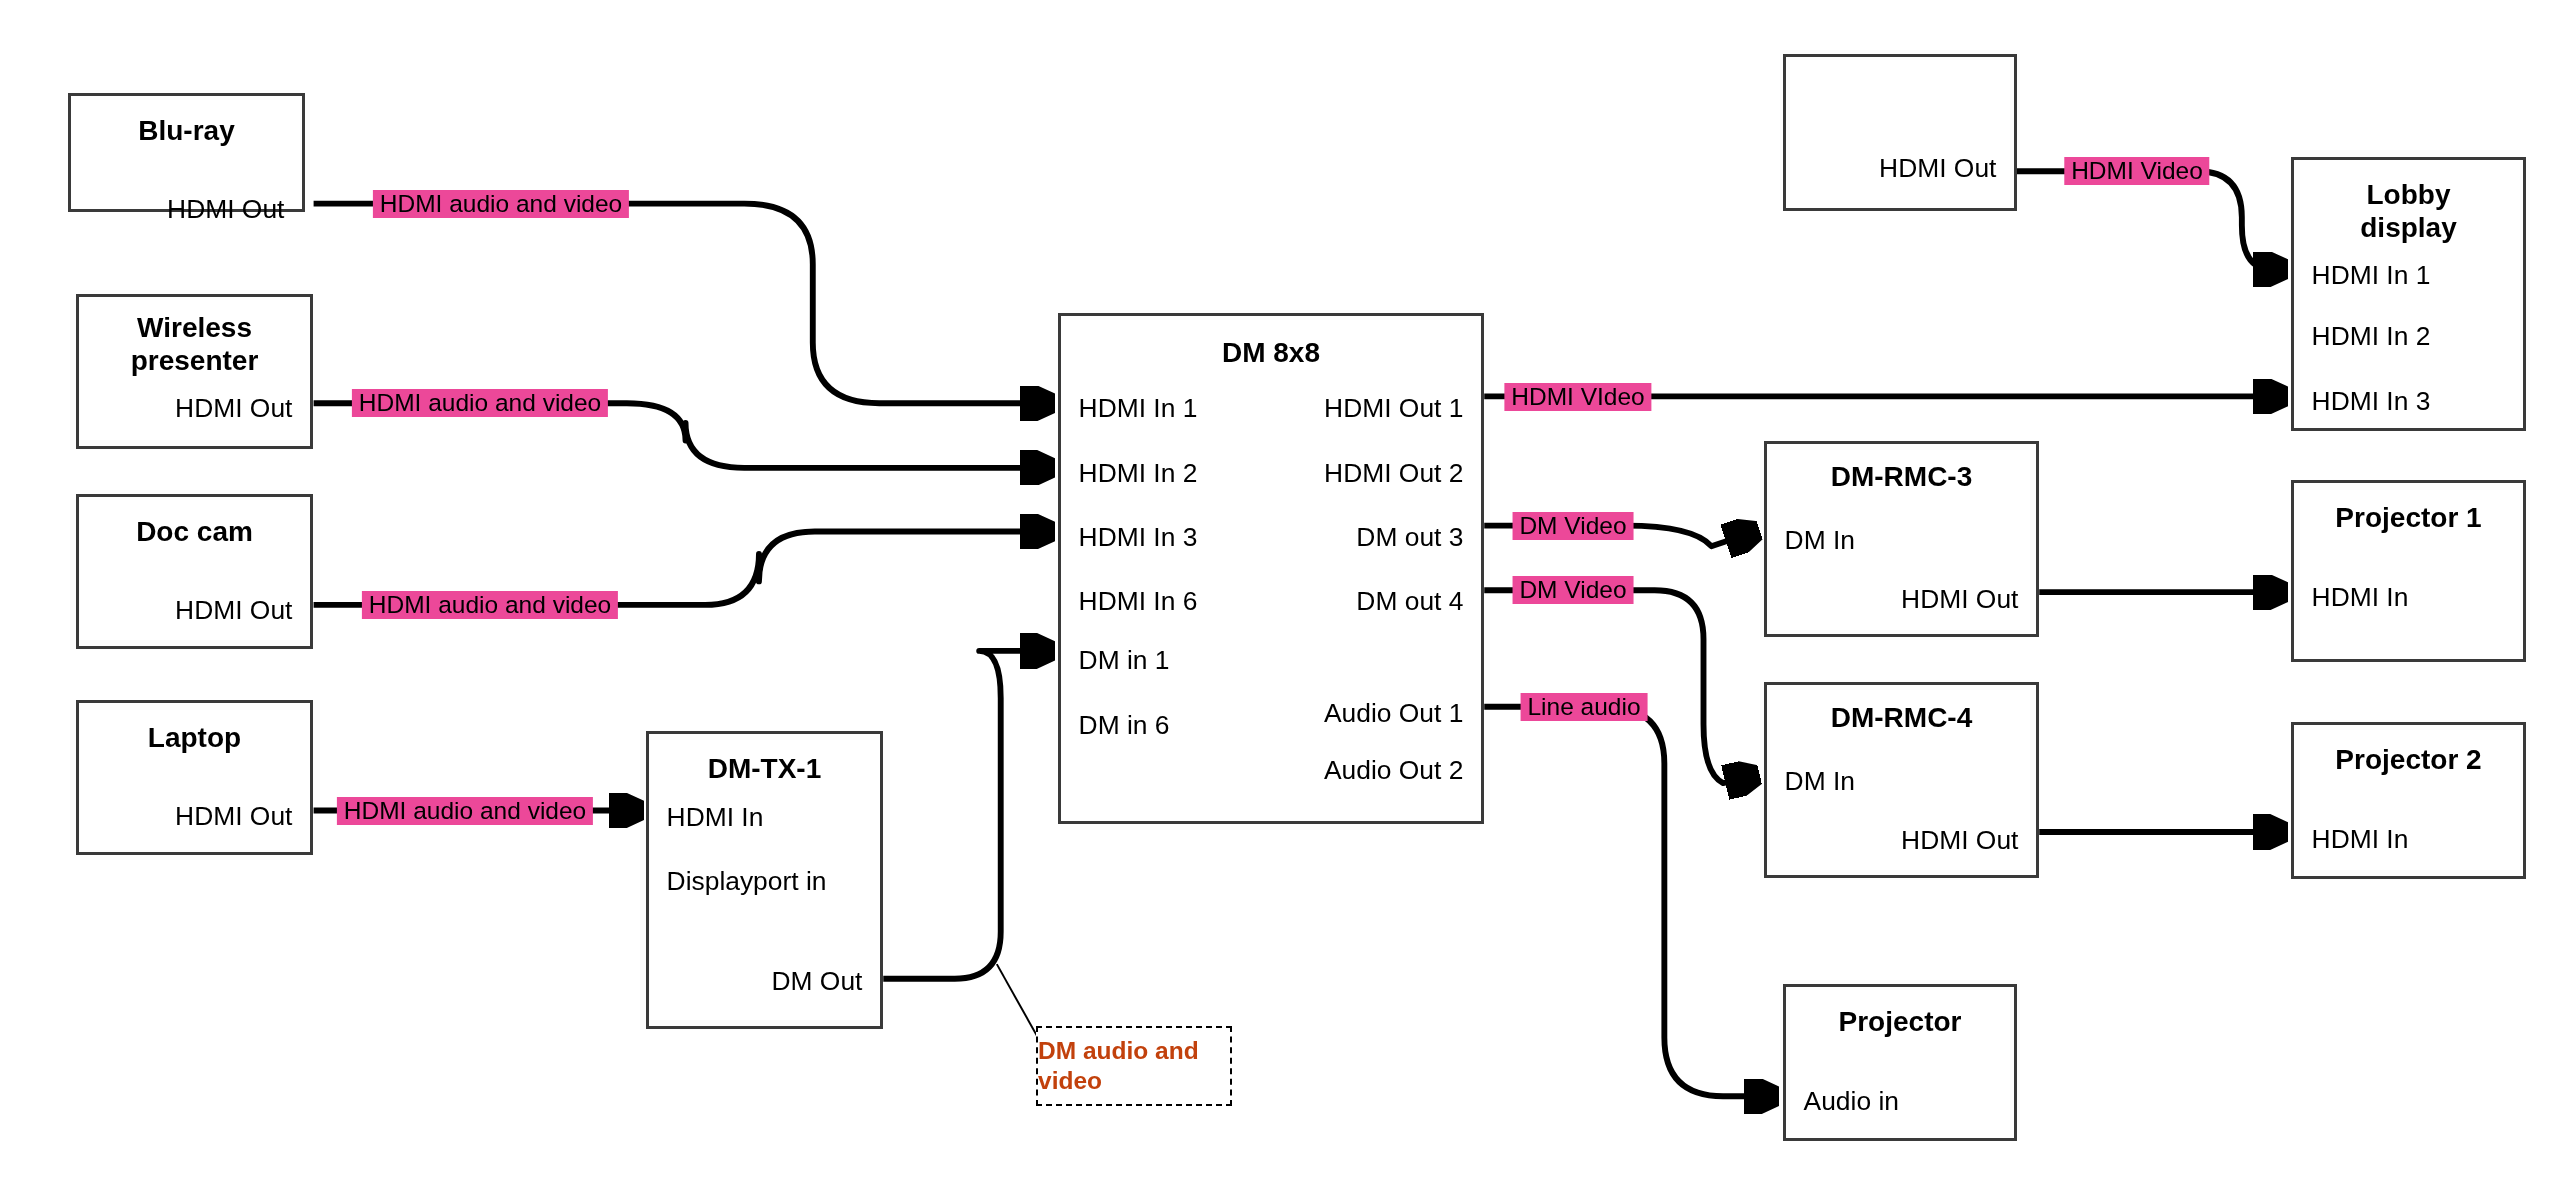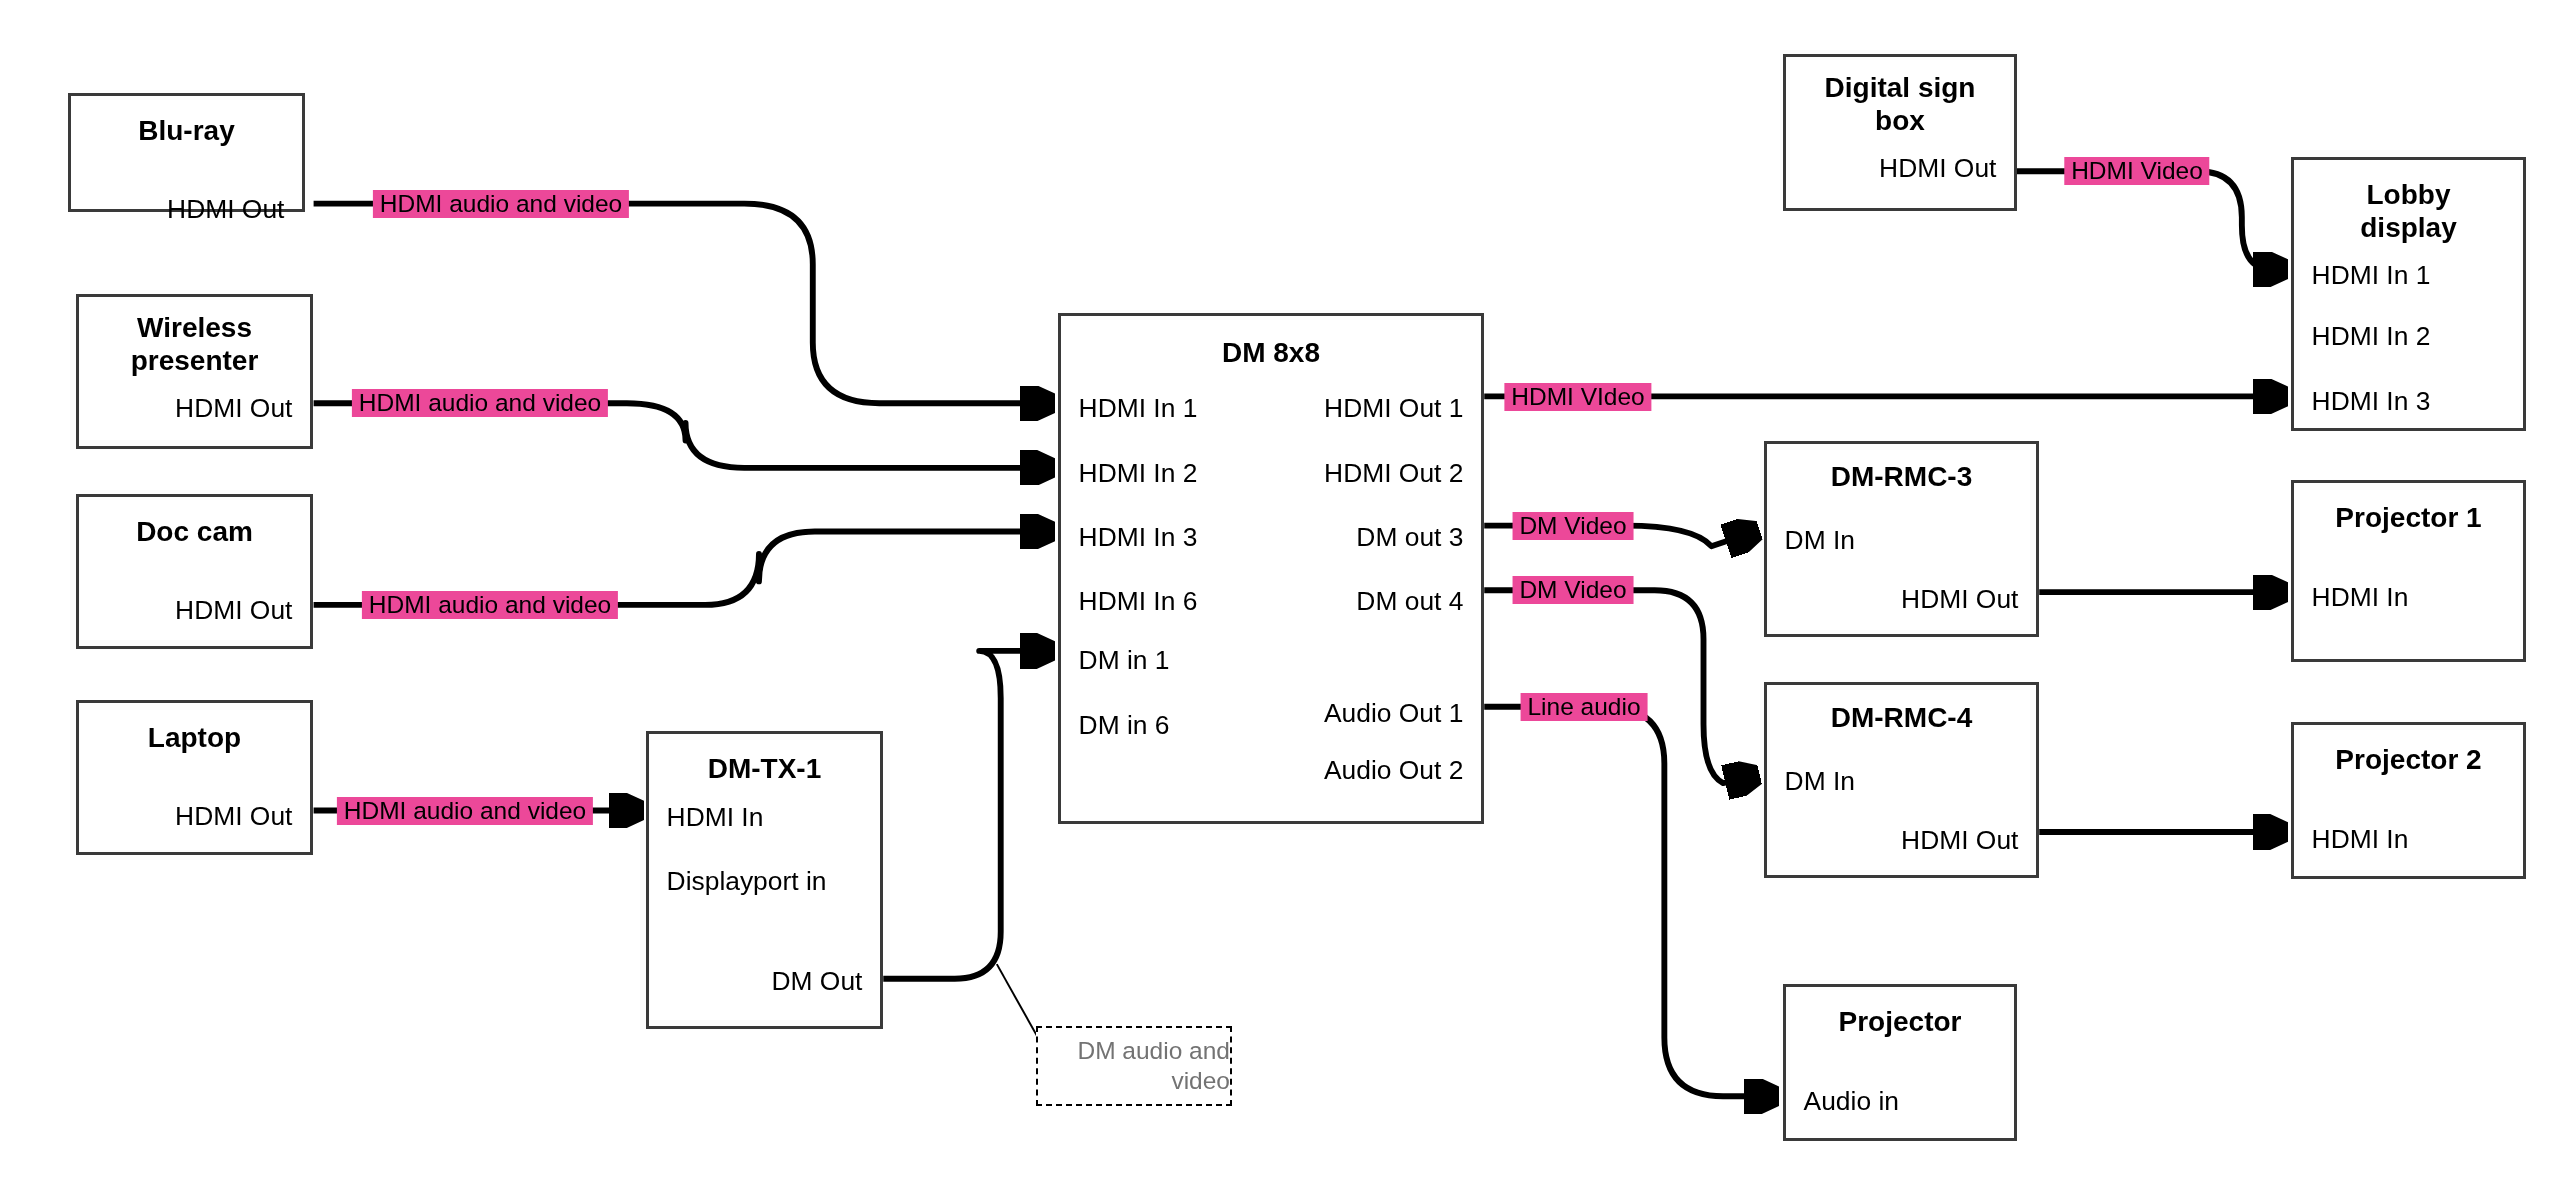--- a/index.html
+++ b/index.html
@@ -44,25 +44,26 @@
   .port.left  { left: 17.6px;  text-align: left; }
   .port.right { right: 17.6px; text-align: right; }
 
   
   .dashed-label {
     position: absolute;
     box-sizing: border-box;
     border: 2px dashed #000000;
     background: #ffffff;
     font-size: 24.5px;
-    color: #737373;
-    text-align: right;
+    color: #c2410c;
+    text-align: left;
     line-height: 1.22;
     padding-top: 7.8px;
     z-index: 6;
+    font-weight: bold;
   }
 
   
   .edge-label {
     position: absolute;
     font-size: 24.5px;
     color: #000000;
     background: #ec4899;
     white-space: nowrap;
     padding: 0 6.9px;
@@ -189,22 +190,20 @@
 
     <div class="port right" style="top:79px;">HDMI Out 1</div>
     <div class="port right" style="top:144px;">HDMI Out 2</div>
     <div class="port right" style="top:208px;">DM out 3</div>
     <div class="port right" style="top:272px;">DM out 4</div>
     <div class="port right" style="top:384px;">Audio Out 1</div>
     <div class="port right" style="top:441px;">Audio Out 2</div>
   </div>
 
   <div class="box" style="left:1783px; top:54px; width:234px; height:157px;">
-    <div class="box-title" style="top:13.7px; white-space:pre-line;">Digital sign
-box</div>
     <div class="port right" style="top:98px;">HDMI Out</div>
   </div>
 
   <div class="box" style="left:2291px; top:157px; width:235px; height:274px;">
     <div class="box-title" style="top:17.6px; white-space:pre-line;">Lobby
 display</div>
     <div class="port left" style="top:102px;">HDMI In 1</div>
     <div class="port left" style="top:163px;">HDMI In 2</div>
     <div class="port left" style="top:228px;">HDMI In 3</div>
   </div>

